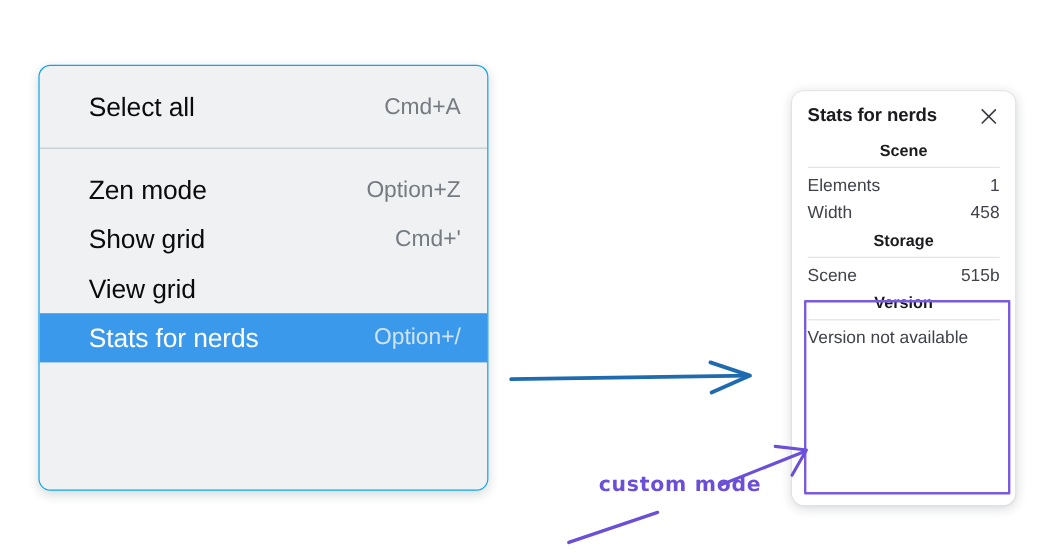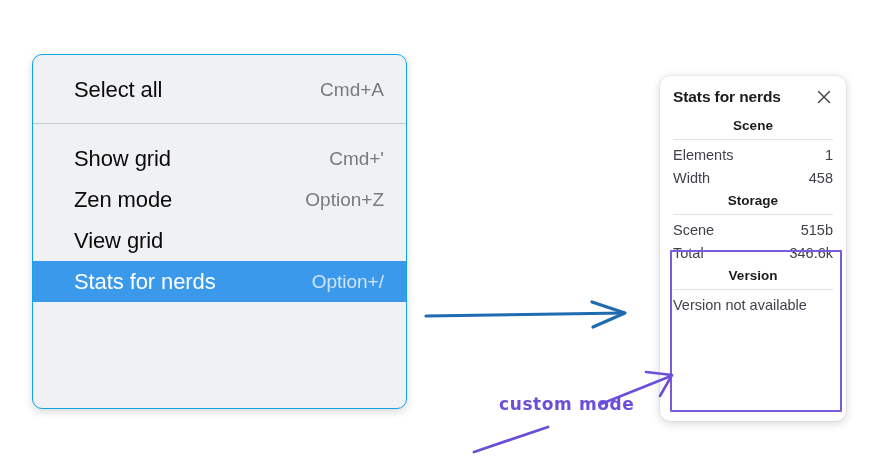--- a/index.html
+++ b/index.html
@@ -179,26 +179,26 @@
     <div class="menu-row">
       <span class="menu-label">Select all</span>
       <span class="menu-shortcut">Cmd+A</span>
     </div>
   </div>
 
   <div class="menu-sep"></div>
 
   <div class="menu-group group-bottom">
     <div class="menu-row">
+      <span class="menu-label">Zen mode</span>
+      <span class="menu-shortcut">Option+Z</span>
+    </div>
+    <div class="menu-row">
       <span class="menu-label">Show grid</span>
       <span class="menu-shortcut">Cmd+'</span>
-    </div>
-    <div class="menu-row">
-      <span class="menu-label">Zen mode</span>
-      <span class="menu-shortcut">Option+Z</span>
     </div>
     <div class="menu-row">
       <span class="menu-label">View grid</span>
     </div>
     <div class="menu-row selected">
       <span class="menu-label">Stats for nerds</span>
       <span class="menu-shortcut">Option+/</span>
     </div>
     <div class="menu-tail"></div>
   </div>
@@ -225,24 +225,20 @@
       <span class="stat-key">Width</span>
       <span class="stat-val">458</span>
     </div>
 
     <div class="sect-head">Storage</div>
     <div class="sect-rule"></div>
     <div class="stat-row">
       <span class="stat-key">Scene</span>
       <span class="stat-val">515b</span>
     </div>
-    <div class="stat-row">
-      <span class="stat-key">Total</span>
-      <span class="stat-val">346.6k</span>
-    </div>
 
     <div class="sect-head">Version</div>
     <div class="sect-rule"></div>
     <div class="single-row">Version not available</div>
   </div>
 </div>
 
 <div id="highlight-box"></div>
 
 <svg id="annotations" viewBox="0 0 873 461">

